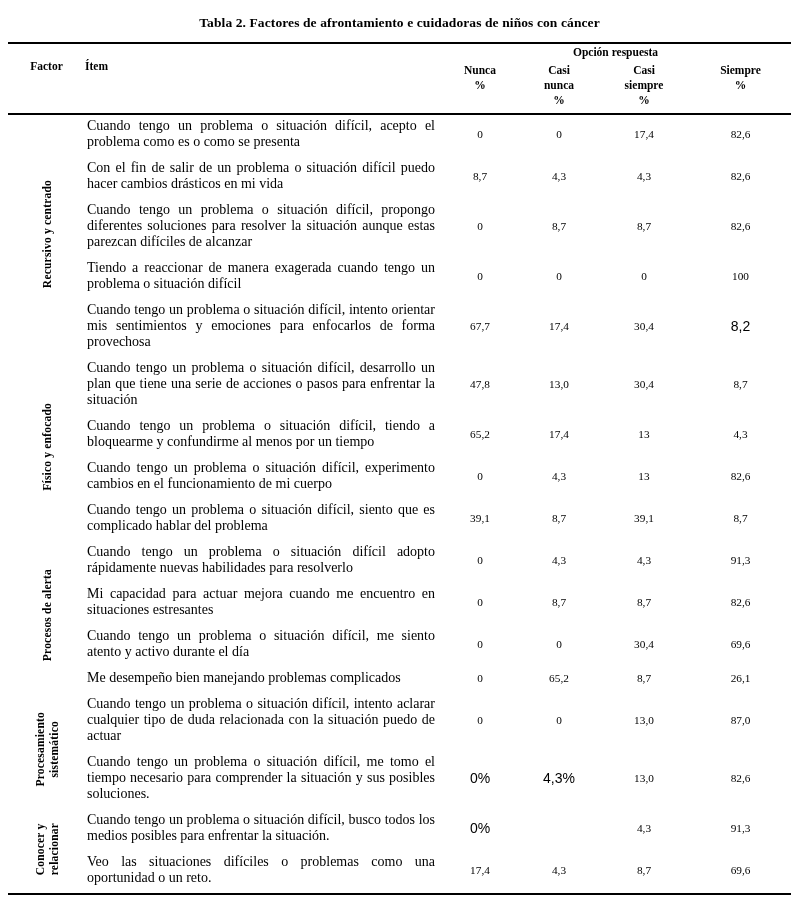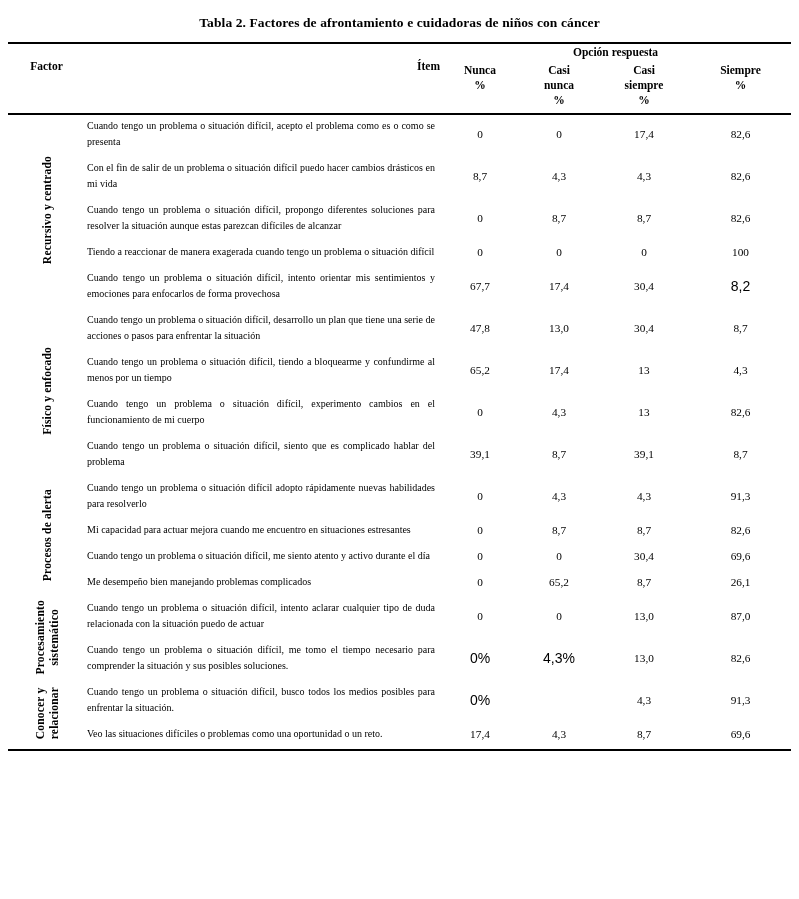--- a/index.html
+++ b/index.html
@@ -23,32 +23,32 @@
     border-collapse: collapse;
     table-layout: fixed;
     width: 783px;
     margin-left: 8px;
     border-top: 2px solid #000;
     border-bottom: 2px solid #000;
   }
   thead { border-bottom: 2px solid #000; }
   thead th { font-weight: bold; font-size: 11.5px; padding: 16px 0 3px 0; }
   th.factor-h { text-align: center; vertical-align: top; }
-  th.item-h   { text-align: right; vertical-align: top; }
+  th.item-h   { text-align: left; vertical-align: top; }
   th.option-h { text-align: center; vertical-align: top; padding-top: 2px; }
   th.sub-th {
     text-align: center;
     vertical-align: top;
     white-space: pre-line;
     line-height: 15px;
     padding: 2px 0 5px 0;
   }
   td, th { border: none; }
   td.item-cell {
-    font-size: 10px;
+    font-size: 14px;
     line-height: 16px;
     text-align: justify;
     vertical-align: top;
     padding: 3px 5px 7px 2px;
   }
   td.val-cell {
     font-size: 11.3px;
     text-align: center;
     vertical-align: middle;
     padding: 2px 0 6px 0;

